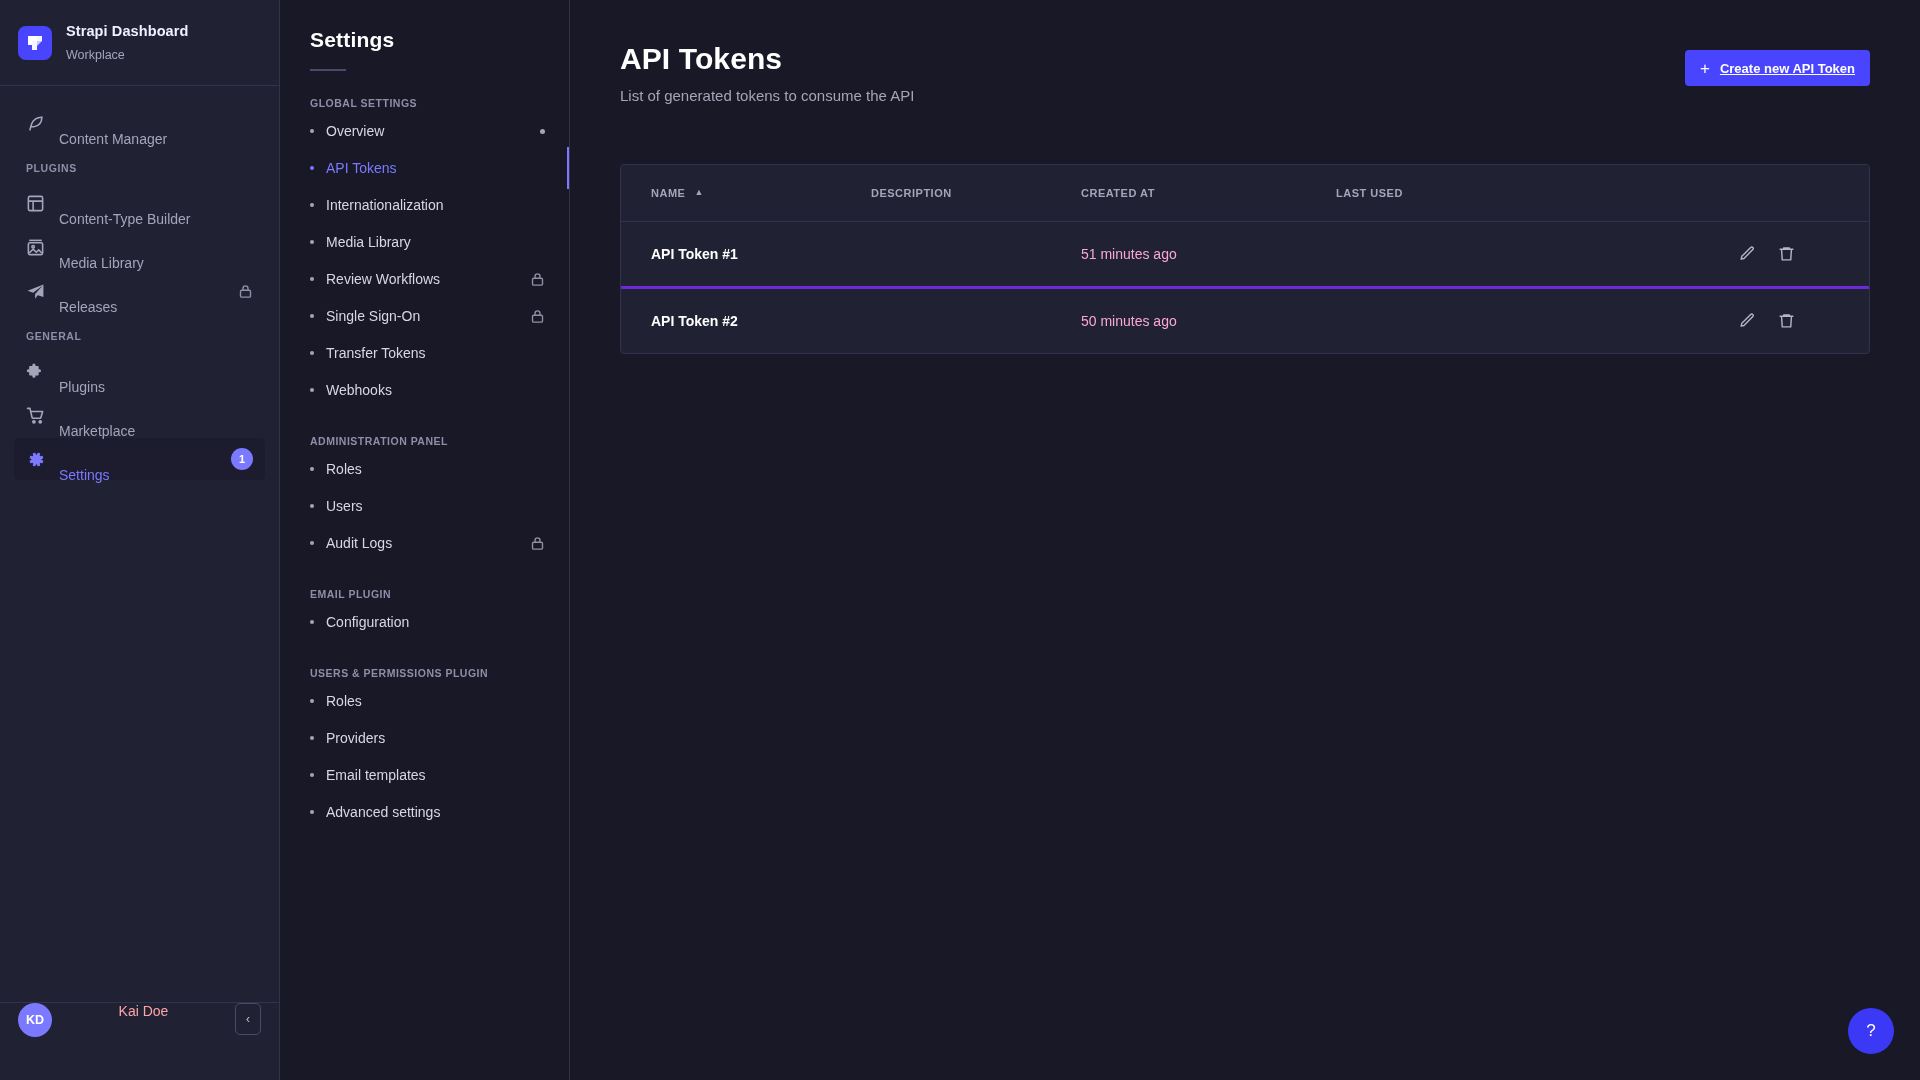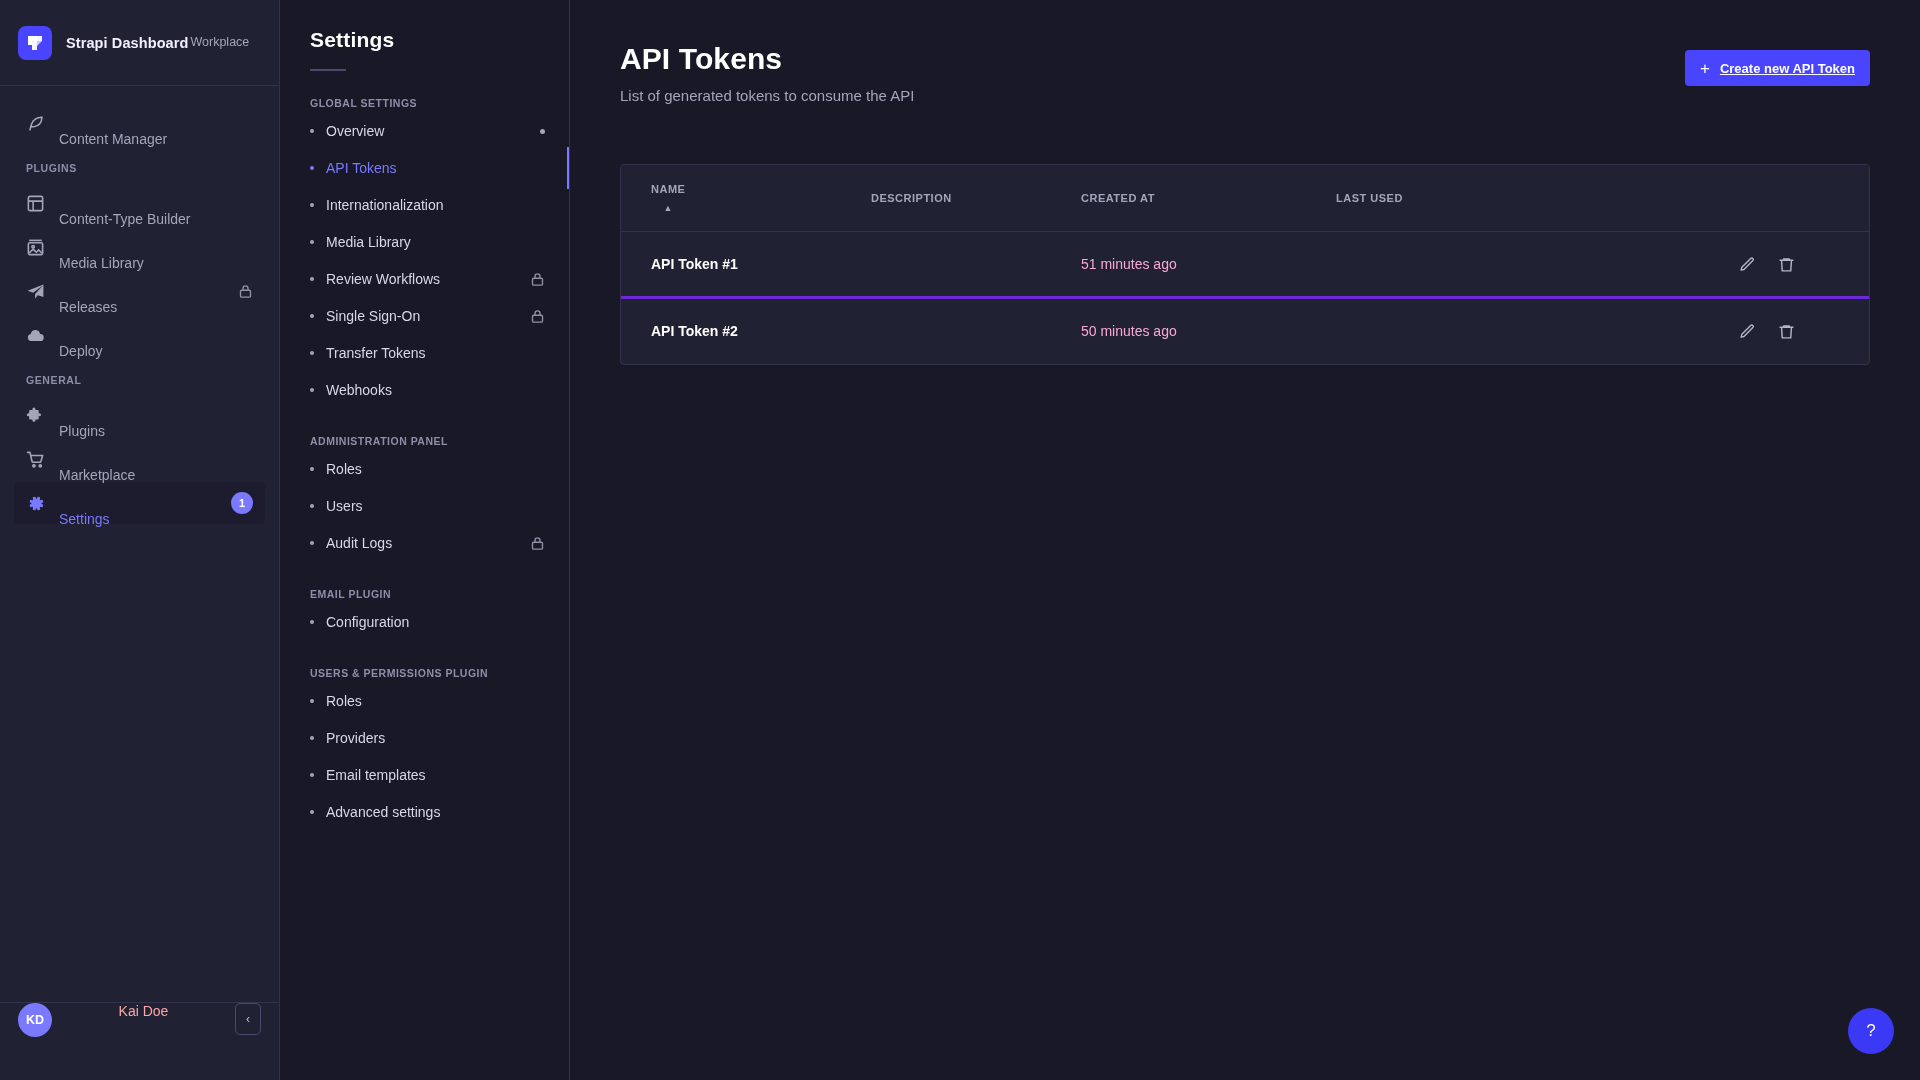--- a/index.html
+++ b/index.html
@@ -25,21 +25,21 @@
     padding: 0 18px;
     gap: 14px;
     border-bottom: 1px solid #32324d;
   }
   .brand-logo {
     width: 34px; height: 34px; border-radius: 8px;
     background: #4945ff;
     display: flex; align-items: center; justify-content: center;
     flex: 0 0 34px;
   }
-  .brand-text { display: flex; flex-direction: row; gap: 2px; }
+  .brand-text { display: flex; flex-direction: column; gap: 9px; }
   .brand-title { font-size: 14.5px; font-weight: bold; color: #f0f0ff; letter-spacing: .1px; }
   .brand-sub { font-size: 12.5px; color: #a5a5ba; }
 
   .nav-body { flex: 1; padding-top: 14px; overflow: hidden; }
   .nav-section-label {
     font-size: 10.5px; font-weight: bold; letter-spacing: .6px;
     color: #8e8ea9; text-transform: uppercase;
     padding: 0 16px; margin: 18px 0 8px 10px;
   }
   .nav-link {
@@ -151,21 +151,21 @@
     color: #a5a5ba; text-transform: uppercase;
     padding: 18px 0 18px 0; height: 56px;
     border-bottom: 1px solid #32324d;
     background: #212134;
   }
   th.c-name { width: 250px; padding-left: 30px; }
   th.c-desc { width: 210px; }
   th.c-created { width: 255px; margin-left: 45px; }
   th.c-last { width: auto; }
   th.c-actions { width: 130px; }
-  .th-inner { display: inline-flex; align-items: center; gap: 9px; flex-direction: column; }
+  .th-inner { display: inline-flex; align-items: center; gap: 9px; }
   .sort-arrow { font-size: 9px; color: #a5a5ba; line-height: 1; }
   tbody td {
     font-size: 14px; color: #f0f0ff;
     height: 66px; padding: 0;
     border-bottom: 3px solid #6d28d9;
   }
   tbody tr:last-child td { border-bottom: none; }
   td.c-name { padding-left: 30px; font-weight: bold; color: #ffffff; }
   td.c-created { color: #f9a8d4; }
   .row-actions { display: flex; align-items: center; justify-content: flex-start; gap: 22px; }
@@ -245,28 +245,20 @@
         </span>
         <span class="lbl">Releases</span>
         <span class="lock-ico">
           <svg viewBox="0 0 24 24" fill="none" stroke="currentColor" stroke-width="2.2">
             <rect x="4" y="10" width="16" height="11" rx="2"></rect>
               <path d="M8 10V7a4 4 0 018 0v3"></path>
           </svg>
         </span>
       </a>
 
-      <a class="nav-link">
-        <span class="ico">
-          <svg viewBox="0 0 24 24" fill="currentColor">
-              <path d="M6.5 19A4.5 4.5 0 016 10.1 6 6 0 0117.8 10 4 4 0 0118 19z"></path>
-            </svg>
-        </span>
-        <span class="lbl">Deploy</span>
-      </a>
 
       <div class="nav-section-label">GENERAL</div>
 
       <a class="nav-link">
         <span class="ico">
           <svg viewBox="0 0 24 24" fill="currentColor">
               <path d="M10 2a2 2 0 012 2v1h3a1 1 0 011 1v3h1a2 2 0 010 4h-1v3a1 1 0 01-1 1h-3v1a2 2 0 01-4 0v-1H5a1 1 0 01-1-1v-3H3a2 2 0 010-4h1V6a1 1 0 011-1h3V4a2 2 0 012-2z"></path>
             </svg>
         </span>
         <span class="lbl">Plugins</span>

